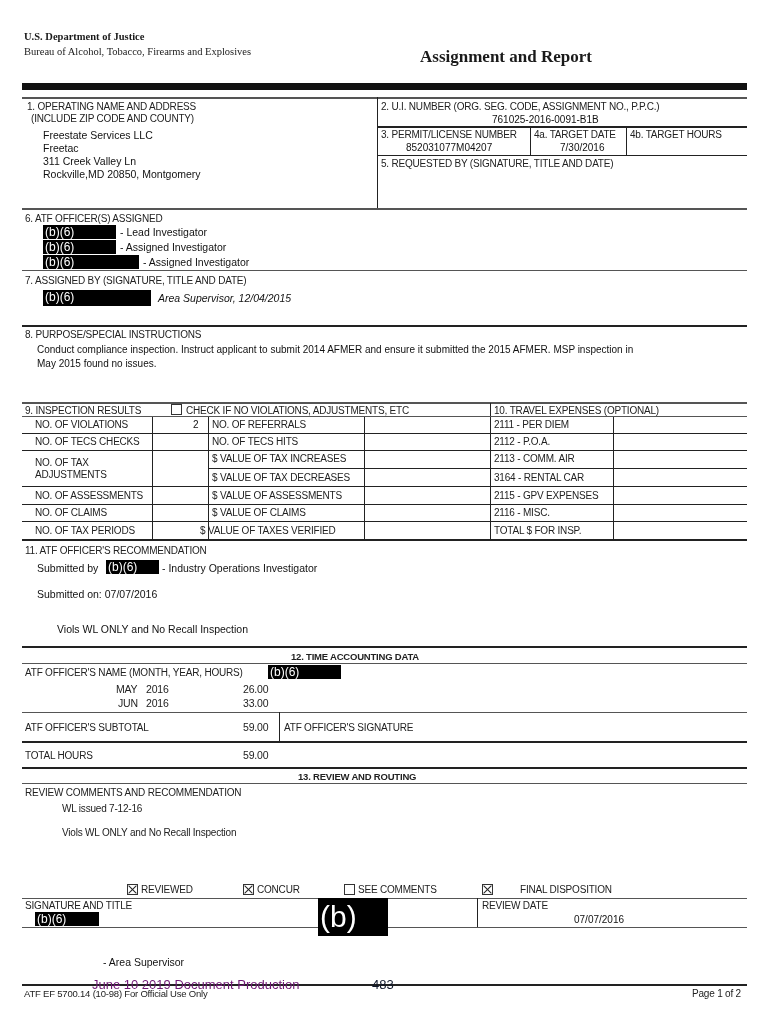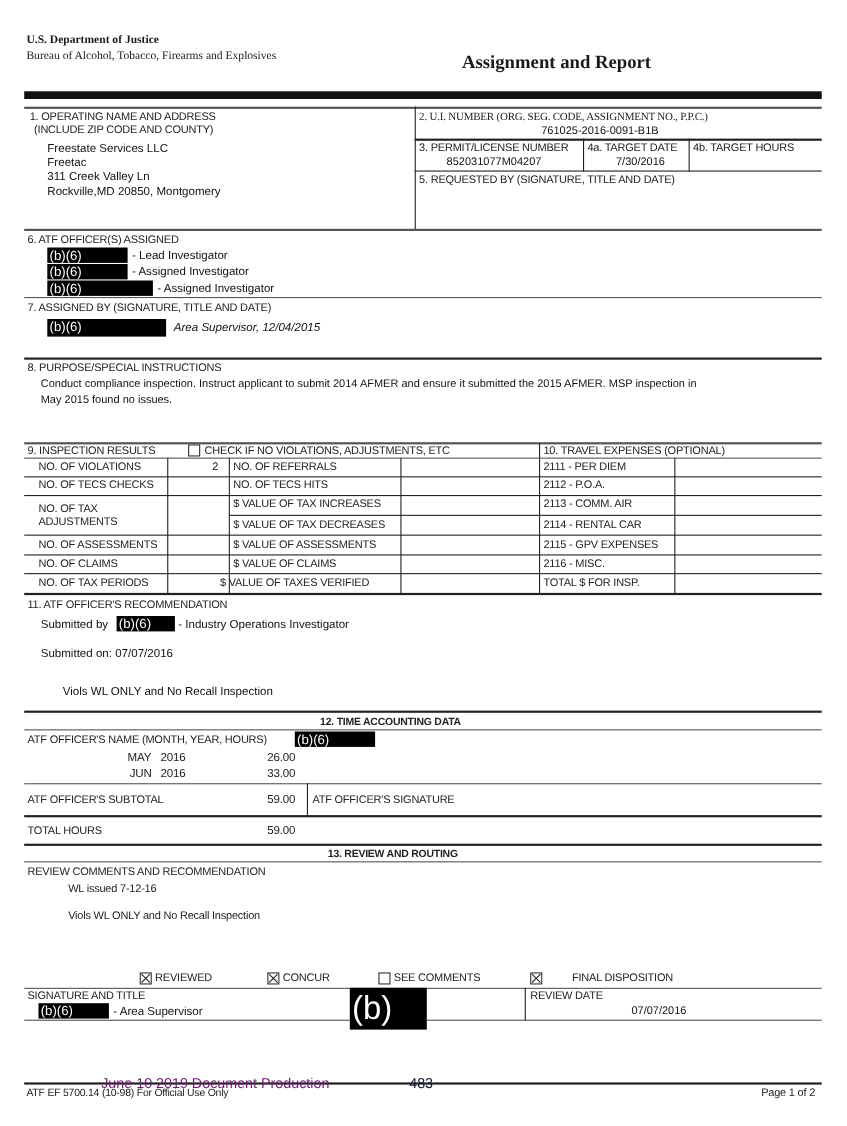--- a/index.html
+++ b/index.html
@@ -29,21 +29,21 @@
 <div class="hline" style="left:22px; top:97px; width:725px; height:2px; background:#555;"></div>
 <div class="vline" style="left:377px; top:97px; height:112px;"></div>
 
 <div class="lbl" style="left:27px; top:101px;">1. OPERATING NAME AND ADDRESS</div>
 <div class="lbl" style="left:31px; top:113px;">(INCLUDE ZIP CODE AND COUNTY)</div>
 <div class="val" style="left:43px; top:129px;">Freestate Services LLC</div>
 <div class="val" style="left:43px; top:142px;">Freetac</div>
 <div class="val" style="left:43px; top:155px;">311 Creek Valley Ln</div>
 <div class="val" style="left:43px; top:168px;">Rockville,MD 20850, Montgomery</div>
 
-<div class="lbl" style="left:381px; top:101px;font-family:Liberation Serif, serif;">2. U.I. NUMBER (ORG. SEG. CODE, ASSIGNMENT NO., P.P.C.)</div>
+<div class="lbl" style="left:381px; top:101px;">2. U.I. NUMBER (ORG. SEG. CODE, ASSIGNMENT NO., P.P.C.)</div>
 <div class="val" style="left:492px; top:114px; font-size:10px;">761025-2016-0091-B1B</div>
 <div class="hline" style="left:377px; top:126px; width:370px; height:2px;"></div>
 
 <div class="lbl" style="left:381px; top:129px;">3. PERMIT/LICENSE NUMBER</div>
 <div class="val" style="left:406px; top:142px; font-size:10px;">852031077M04207</div>
 <div class="vline" style="left:530px; top:126px; height:30px;"></div>
 <div class="lbl" style="left:534px; top:129px;">4a. TARGET DATE</div>
 <div class="val" style="left:560px; top:142px; font-size:10px;">7/30/2016</div>
 <div class="vline" style="left:626px; top:126px; height:30px;"></div>
 <div class="lbl" style="left:630px; top:129px;">4b. TARGET HOURS</div>
@@ -106,21 +106,21 @@
 <div class="lbl" style="left:212px; top:436px;">NO. OF TECS HITS</div>
 <div class="lbl" style="left:212px; top:453px;">$ VALUE OF TAX INCREASES</div>
 <div class="lbl" style="left:212px; top:472px;">$ VALUE OF TAX DECREASES</div>
 <div class="lbl" style="left:212px; top:490px;">$ VALUE OF ASSESSMENTS</div>
 <div class="lbl" style="left:212px; top:507px;">$ VALUE OF CLAIMS</div>
 <div class="lbl" style="left:200px; top:525px;">$ VALUE OF TAXES VERIFIED</div>
 
 <div class="lbl" style="left:494px; top:419px;">2111 - PER DIEM</div>
 <div class="lbl" style="left:494px; top:436px;">2112 - P.O.A.</div>
 <div class="lbl" style="left:494px; top:453px;">2113 - COMM. AIR</div>
-<div class="lbl" style="left:494px; top:472px;">2114 - RENTAL CAR</div>
+<div class="lbl" style="left:494px; top:472px;">3164 - RENTAL CAR</div>
 <div class="lbl" style="left:494px; top:490px;">2115 - GPV EXPENSES</div>
 <div class="lbl" style="left:494px; top:507px;">2116 - MISC.</div>
 <div class="lbl" style="left:494px; top:525px;">TOTAL $ FOR INSP.</div>
 
 <div class="lbl" style="left:25px; top:545px;">11. ATF OFFICER'S RECOMMENDATION</div>
 <div class="val" style="left:37px; top:562px;">Submitted by</div>
 <div class="redact" style="left:106px; top:560px; width:53px;">(b)(6)</div>
 <div class="val" style="left:162px; top:562px;">- Industry Operations Investigator</div>
 <div class="val" style="left:37px; top:588px;">Submitted on: 07/07/2016</div>
 <div class="val" style="left:57px; top:623px;">Viols WL ONLY and No Recall Inspection</div>
@@ -162,21 +162,21 @@
 <div class="lbl narrow" style="left:257px; top:884px;">CONCUR</div>
 <div class="chk" style="left:344px; top:884px;"></div>
 <div class="lbl narrow" style="left:358px; top:884px;">SEE COMMENTS</div>
 <div class="chk x" style="left:482px; top:884px;"></div>
 <div class="lbl narrow" style="left:496px; top:884px;padding-left:24px;">FINAL DISPOSITION</div>
 
 <div class="hline" style="left:22px; top:898px; width:725px; background:#555;"></div>
 <div class="vline" style="left:477px; top:898px; height:30px;"></div>
 <div class="lbl narrow" style="left:25px; top:900px;">SIGNATURE AND TITLE</div>
 <div class="redact" style="left:35px; top:912px; width:64px;">(b)(6)</div>
-<div class="val" style="left:103px; top:914px;">- Area Supervisor</div>
+<div class="val" style="left:103px; top:956px;">- Area Supervisor</div>
 <div class="redact" style="left:318px; top:898px; width:70px; height:38px; font-size:30px; line-height:38px; padding-left:2px; text-align:left;">(b)(6)</div>
 <div class="lbl narrow" style="left:482px; top:900px;">REVIEW DATE</div>
 <div class="val" style="left:574px; top:914px; font-size:10px;">07/07/2016</div>
 <div class="hline" style="left:22px; top:927px; width:296px; background:#555;"></div>
 <div class="hline" style="left:388px; top:927px; width:359px; background:#555;"></div>
 
 <div class="hline" style="left:22px; top:984px; width:725px; height:2px;"></div>
 <div class="lbl narrow" style="left:24px; top:988px; font-size:9.5px;">ATF EF 5700.14 (10-98) For Official Use Only</div>
 <div class="abs" style="left:92px; top:977px; font-size:13px; color:#701a75; white-space:nowrap;">June 10 2019 Document Production</div>
 <div class="abs" style="left:372px; top:977px; font-size:13px; color:#0f172a;">483</div>

